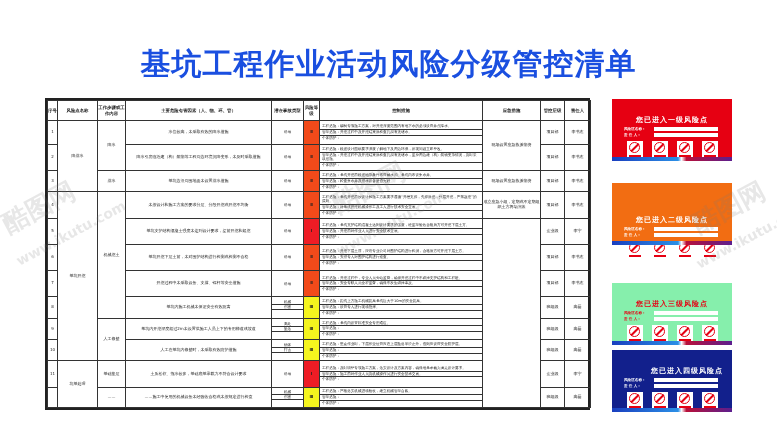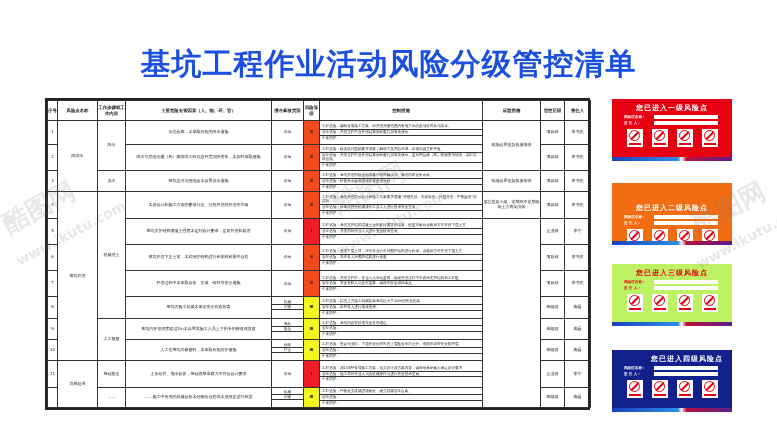--- a/index.html
+++ b/index.html
@@ -11,21 +11,21 @@
   th { font-size:4.4px; font-weight:bold; height:19px; }
   td.ctrl { text-align:left; padding:0; }
   .cline { border-bottom:1px solid #333; padding:0 2px; font-size:3.6px; line-height:1.3; }
   .cline:last-child { border-bottom:none; }
   .lvl { font-weight:bold; font-size:4px; color:#222; }
   .haz { font-size:3.6px; }
   .hazline { border-bottom:1px solid #333; }
   .hazline:last-child { border-bottom:none; }
   .signs { position:absolute; left:612px; }
   .sign { position:absolute; left:0; width:120px; height:62px; box-sizing:border-box; }
-  .sign .st { text-align:center; font-weight:bold; font-size:7px; padding-top:4px; color:#fff; letter-spacing:1px; }
+  .sign .st { text-align:center; font-weight:bold; font-size:7px; padding-top:16px; color:#fff; letter-spacing:1px; }
   .sign .row { display:flex; align-items:center; font-size:3.6px; margin:2px 0 0 12px; color:#fff; font-weight:bold; }
   .sign .row .lab { width:30px; }
   .sign .row .fld { width:64px; height:4px; background:#fff; }
   .sign .icons { display:flex; justify-content:space-around; padding:4px 10px 0 10px; }
   .pic { width:16px; height:18px; background:#fff; display:flex; flex-direction:column; align-items:center; }
   .pic .circ { width:11px; height:11px; border:1.5px solid #e60012; border-radius:50%; margin-top:1px; position:relative; box-sizing:border-box; }
   .pic .circ:after { content:""; position:absolute; left:4px; top:-1px; width:1.5px; height:11px; background:#e60012; transform:rotate(45deg); }
   .pic .plabel { width:12px; height:2.5px; background:#e60012; margin-top:1.5px; }
   .sign .bar { position:absolute; left:0; bottom:0; width:100%; height:4px; background:linear-gradient(90deg,#1a3fbf 0%,#2b8fe6 55%,#ffffff 58%,#b8103a 62%,#5b1f8f 100%); }
   .wm { position:absolute; color:rgba(120,120,120,0.18); font-weight:bold; transform:rotate(-28deg); pointer-events:none; white-space:nowrap; }
@@ -323,21 +323,21 @@
           <div class="circ"></div>
           <div class="plabel"></div>
         </div>
         <div class="pic">
           <div class="circ"></div>
           <div class="plabel"></div>
         </div>
       </div>
       <div class="bar"></div>
     </div>
-    <div class="sign" style="top: 264px; background: #bef264;">
+    <div class="sign" style="top: 283px; background: #86efac;">
       <div class="st" style="color: rgb(230, 0, 18);">您已进入三级风险点</div>
       <div class="row" style="color: rgb(230, 0, 18);">
         <span class="lab">风险区名称：</span>
         <span class="fld"></span>
       </div>
       <div class="row" style="color: rgb(230, 0, 18);">
         <span class="lab">责  任  人：</span>
         <span class="fld"></span>
       </div>
       <div class="icons">

